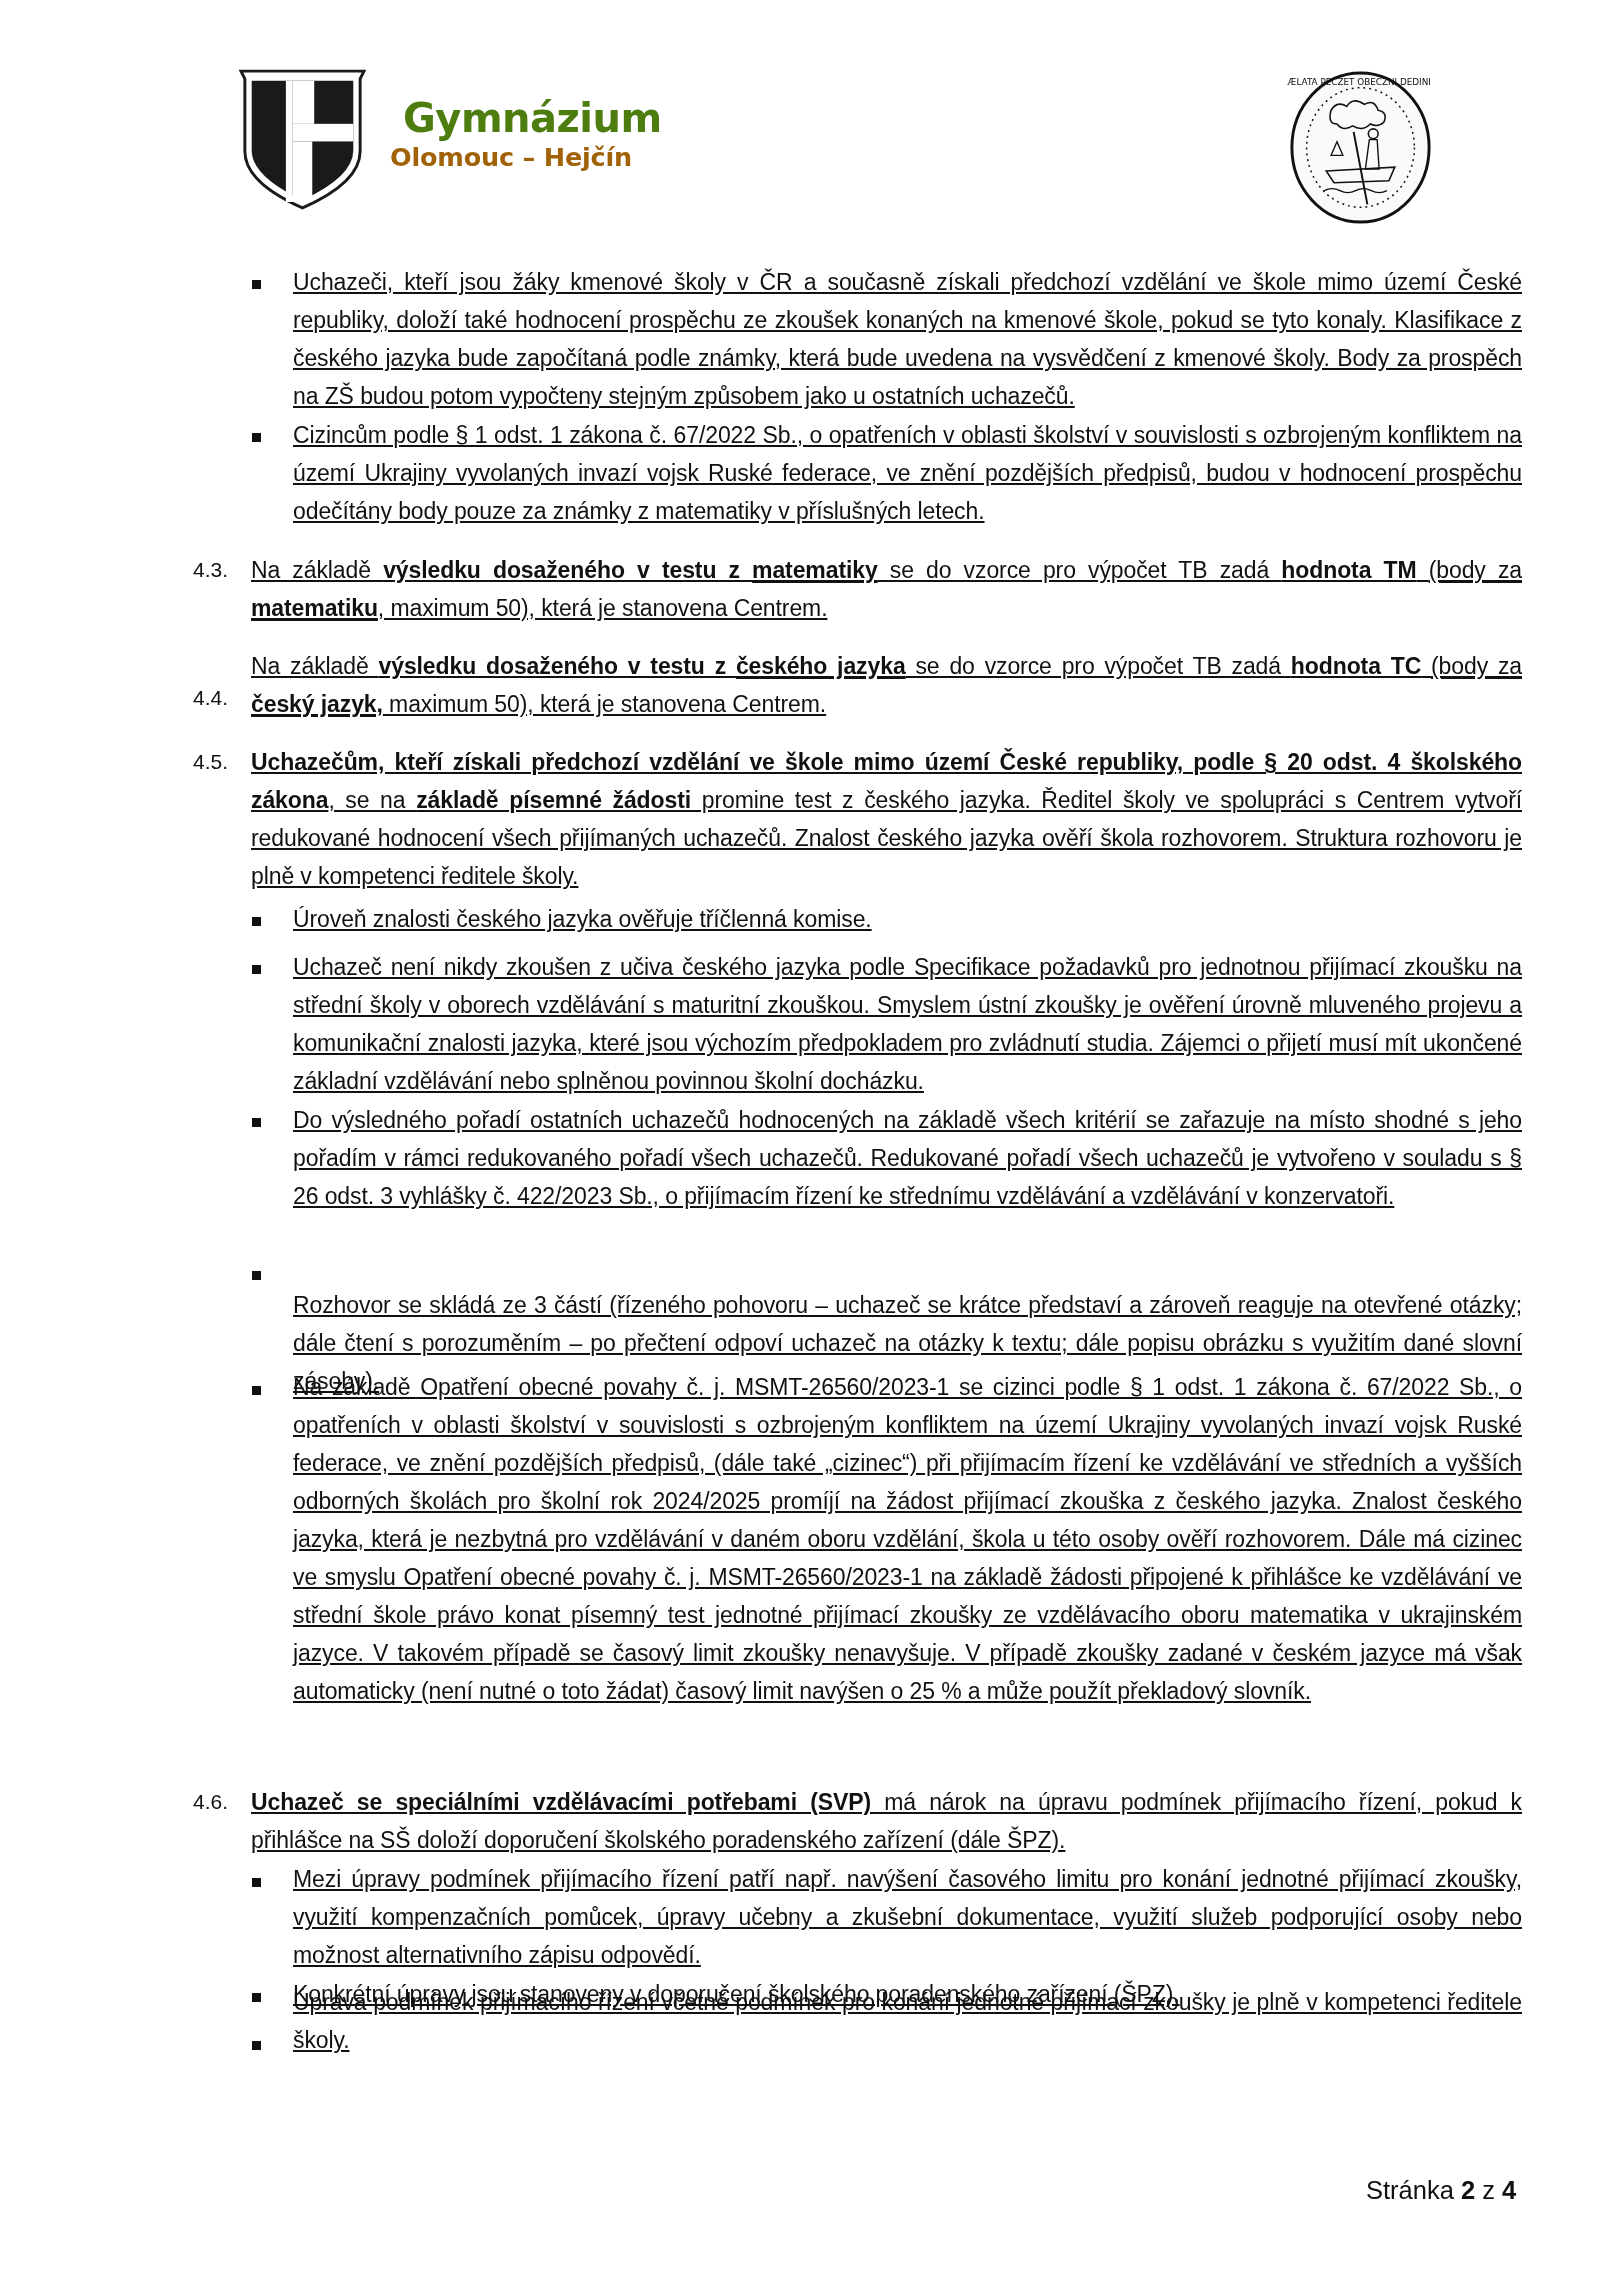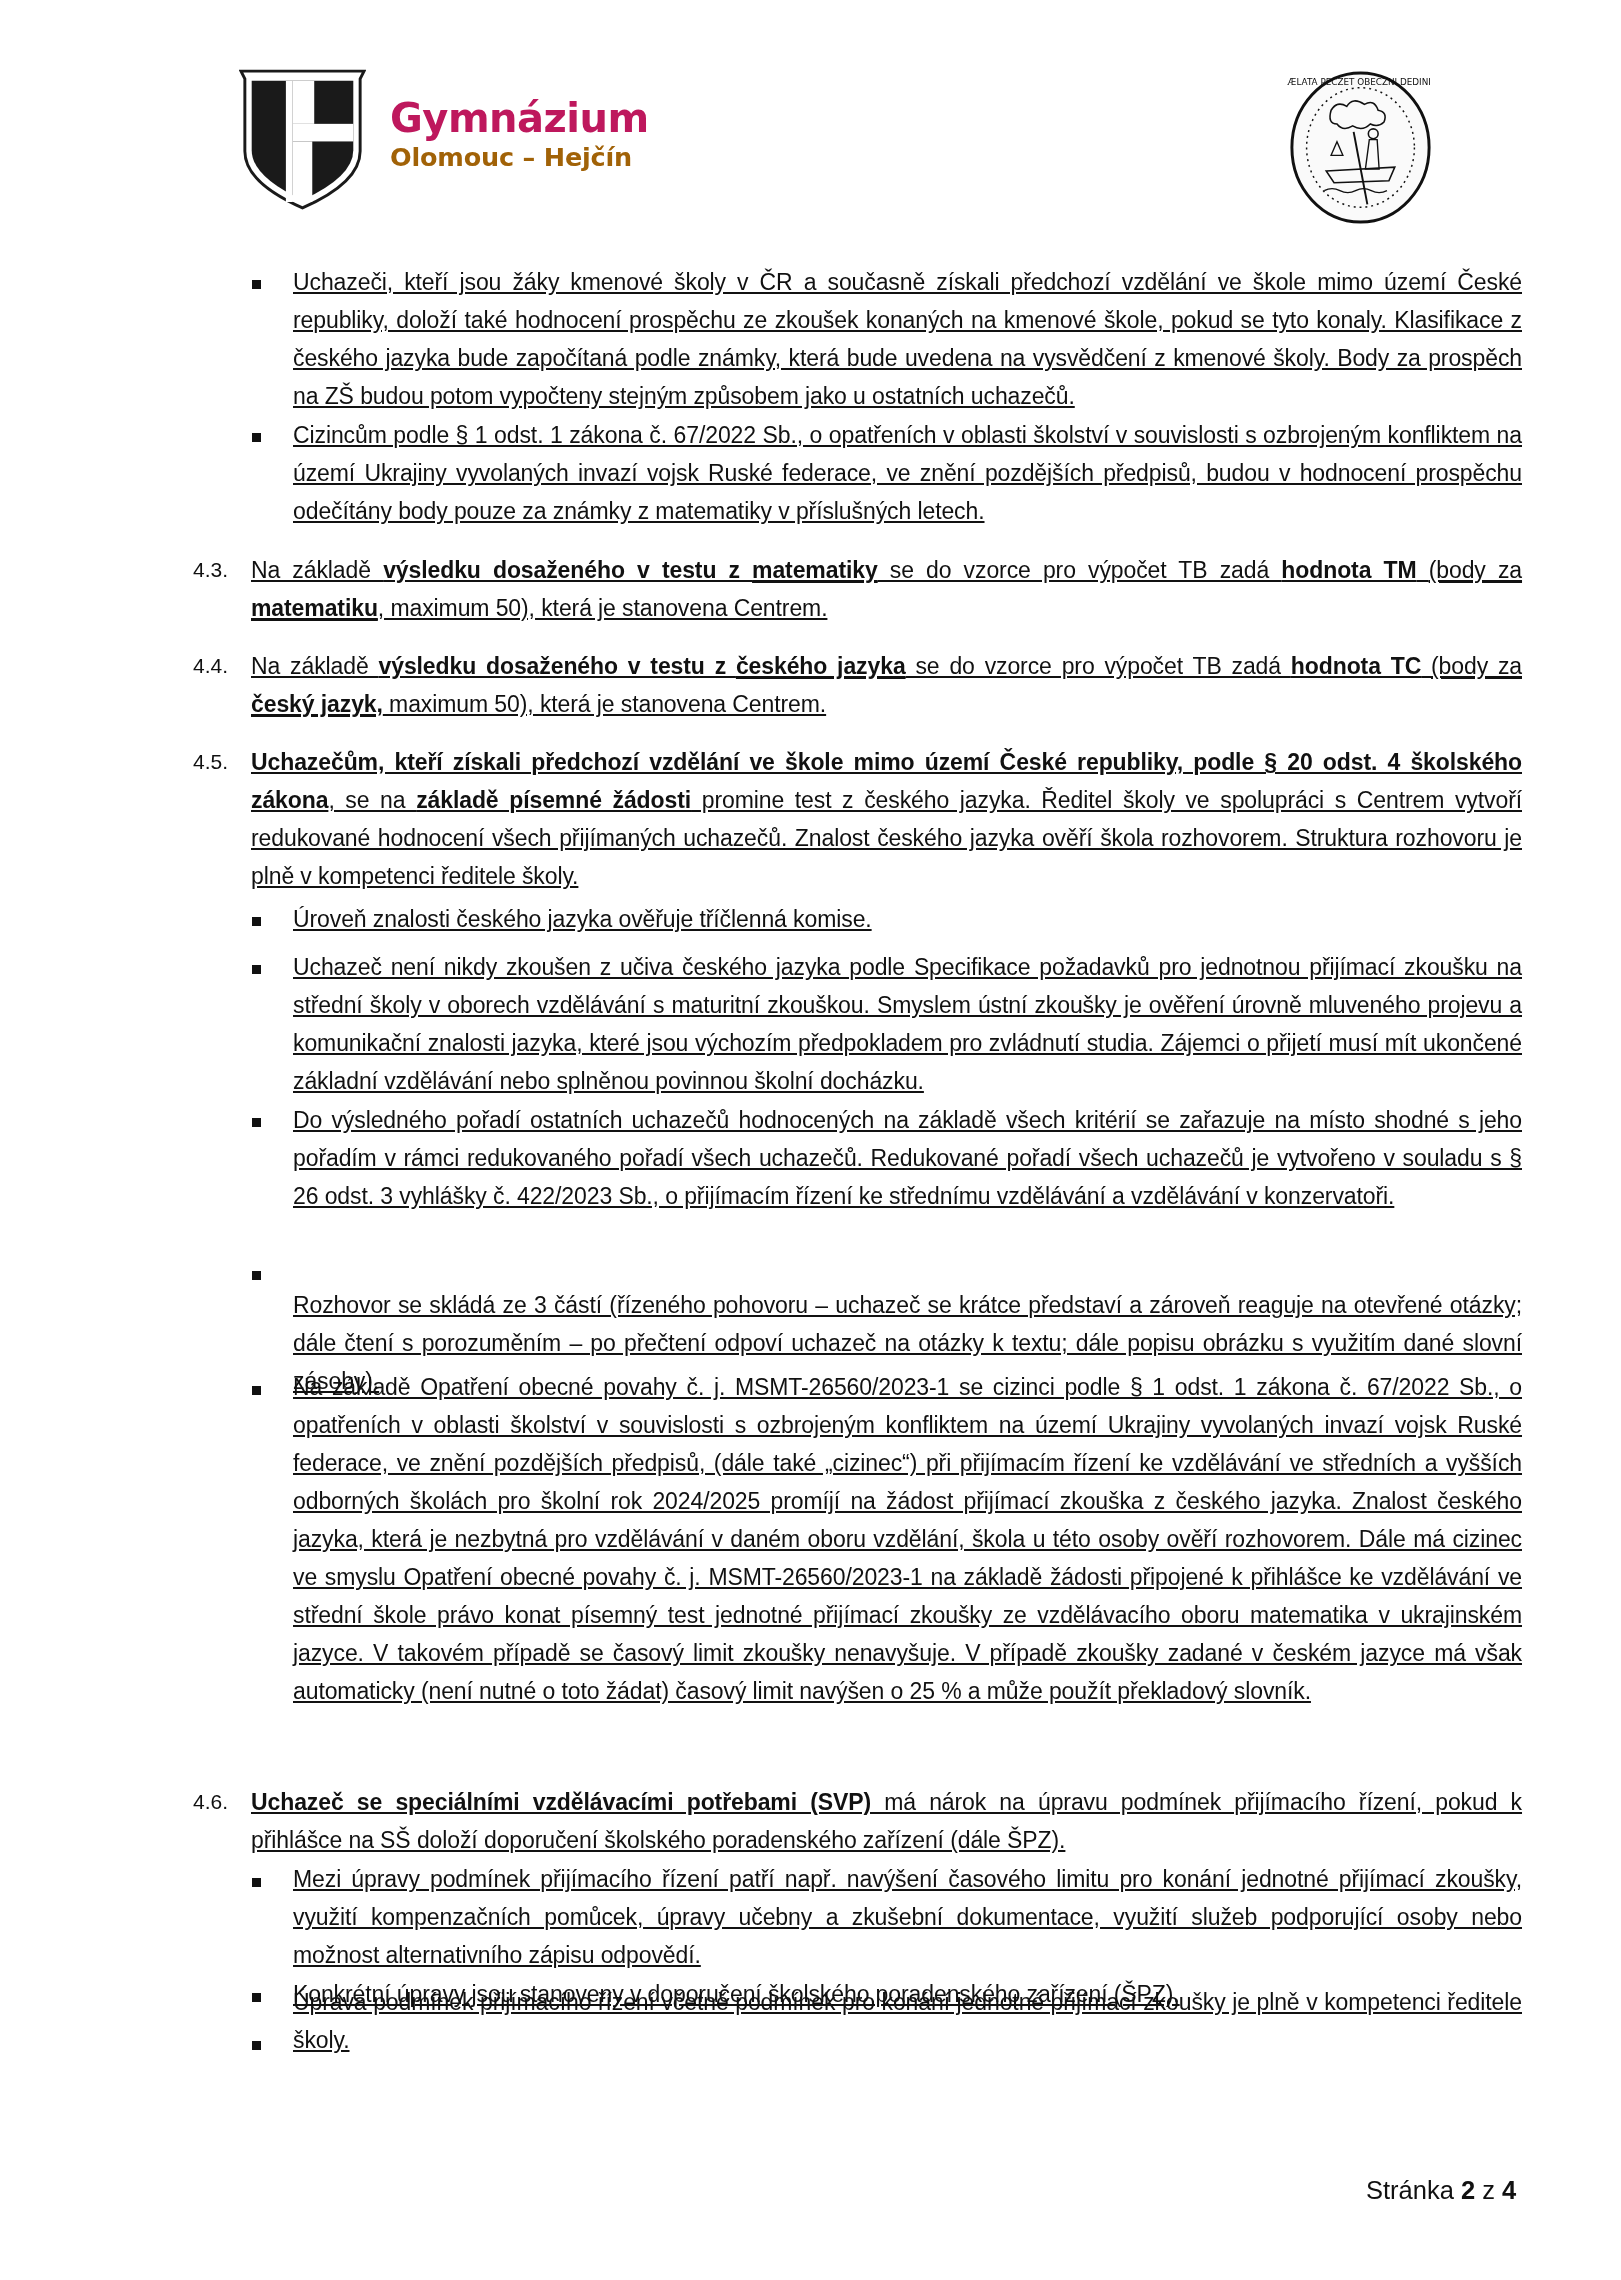--- a/index.html
+++ b/index.html
@@ -13,21 +13,22 @@
     }
     .page { position: absolute; left: 0; top: 0; width: 1621px; height: 2281px; }
 
     
     .header { position: absolute; left: 0; top: 0; width: 1621px; height: 225px; }
     .logo-shield { position: absolute; left: 239px; top: 67px; width: 127px; height: 143px; }
     .logo-text { position: absolute; left: 390px; top: 96px; }
     .logo-title {
       font-family: "DejaVu Sans", sans-serif;
       font-weight: bold; font-size: 40px; line-height: 45px; letter-spacing: -0.5px;
-      color: #be185d;
+      color: #4d7c0f;
+      margin-left: 13px;
     }
     .logo-sub {
       font-family: "DejaVu Sans", sans-serif;
       font-weight: bold; font-size: 25.5px; line-height: 33px; letter-spacing: -0.2px;
       color: #a16207;
     }
     .seal { position: absolute; left: 1287px; top: 69px; width: 147px; height: 157px; }
 
     
     .content {
@@ -99,21 +100,21 @@
       <div class="bullet-mark" style="left:252px; top:433px;"></div>
       <div class="para" style="left:293px; top:416px; width:1229px;">Cizincům podle § 1 odst. 1 zákona č. 67/2022 Sb., o opatřeních v oblasti školství v souvislosti s ozbrojeným konfliktem na území Ukrajiny vyvolaných invazí vojsk Ruské federace, ve znění pozdějších předpisů, budou v hodnocení prospěchu odečítány body pouze za známky z matematiky v příslušných letech.</div>
     </div>
 
     <div>
       <div class="num" style="left:193px; top:551px;">4.3.</div>
       <div class="para" style="left:251px; top:551px; width:1271px;"><span>Na základě </span><b>výsledku dosaženého v testu z </b><b><u>matematiky</u></b><span> se do vzorce pro výpočet TB zadá </span><b>hodnota TM</b><span> </span><u>(body za </u><b><u>matematiku</u></b><span>, maximum 50), která je stanovena Centrem.</span></div>
     </div>
 
     <div>
-      <div class="num" style="left:193px; top:647px;">4.4.</div>
+      <div class="num" style="left:193px; top:679px;">4.4.</div>
       <div class="para" style="left:251px; top:647px; width:1271px;"><span>Na základě </span><b>výsledku dosaženého v testu z </b><b><u>českého jazyka</u></b><span> se do vzorce pro výpočet TB zadá </span><b>hodnota TC</b><span> </span><u>(body za </u><b><u>český jazyk,</u></b><span> maximum 50), která je stanovena Centrem.</span></div>
     </div>
 
     <div>
       <div class="num" style="left:193px; top:743px;">4.5.</div>
       <div class="para" style="left:251px; top:743px; width:1271px;"><b>Uchazečům, kteří získali předchozí vzdělání ve škole mimo území České republiky, podle § 20 odst. 4 školského zákona</b><span>, se na </span><b>základě písemné žádosti</b><span> promine test z českého jazyka. Ředitel školy ve spolupráci s Centrem vytvoří redukované hodnocení všech přijímaných uchazečů. Znalost českého jazyka ověří škola rozhovorem. Struktura rozhovoru je plně v kompetenci ředitele školy.</span></div>
 
       <div class="bullet-mark" style="left:252px; top:917px;"></div>
       <div class="para" style="left:293px; top:900px; width:1229px;">Úroveň znalosti českého jazyka ověřuje tříčlenná komise.</div>
 

